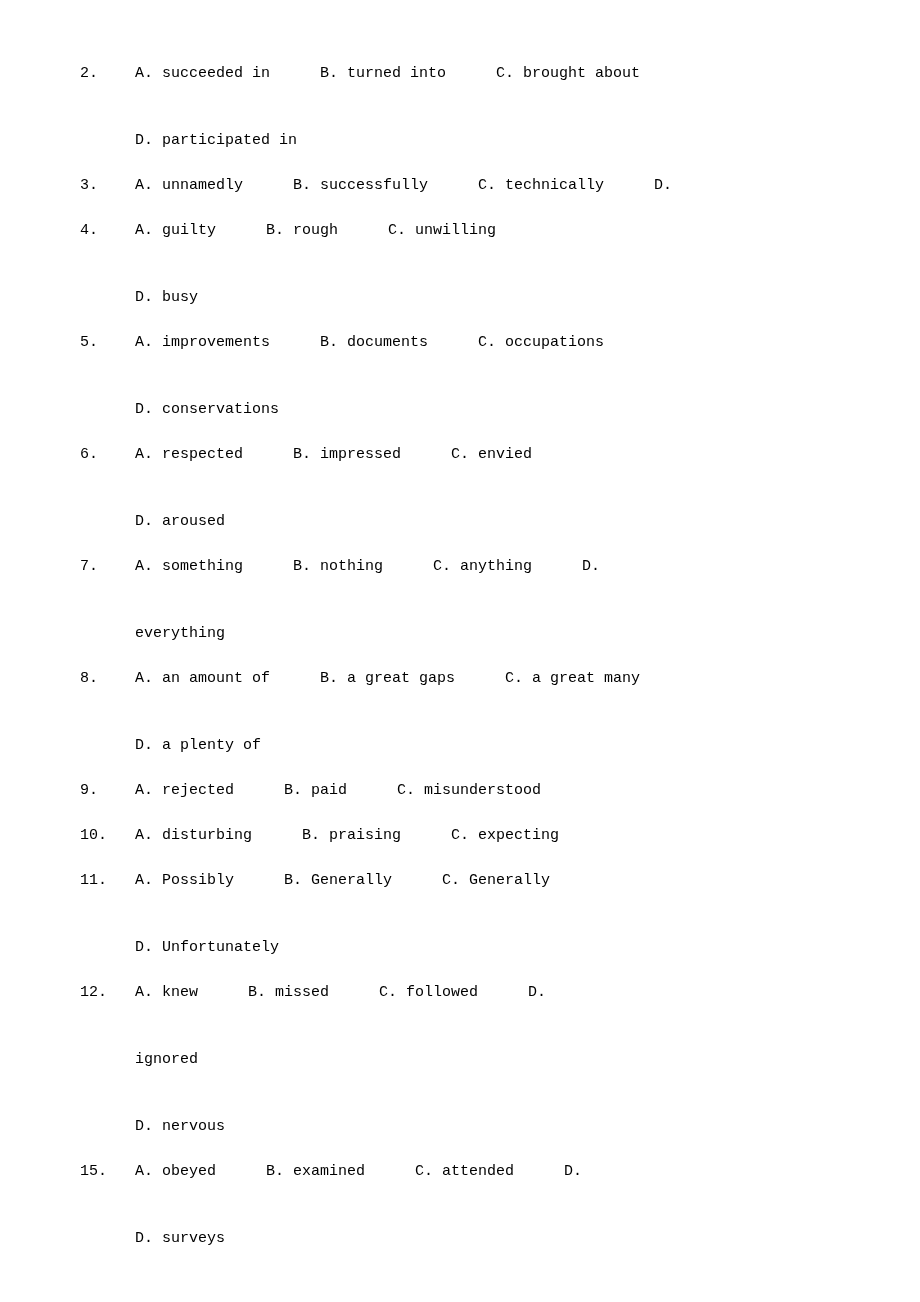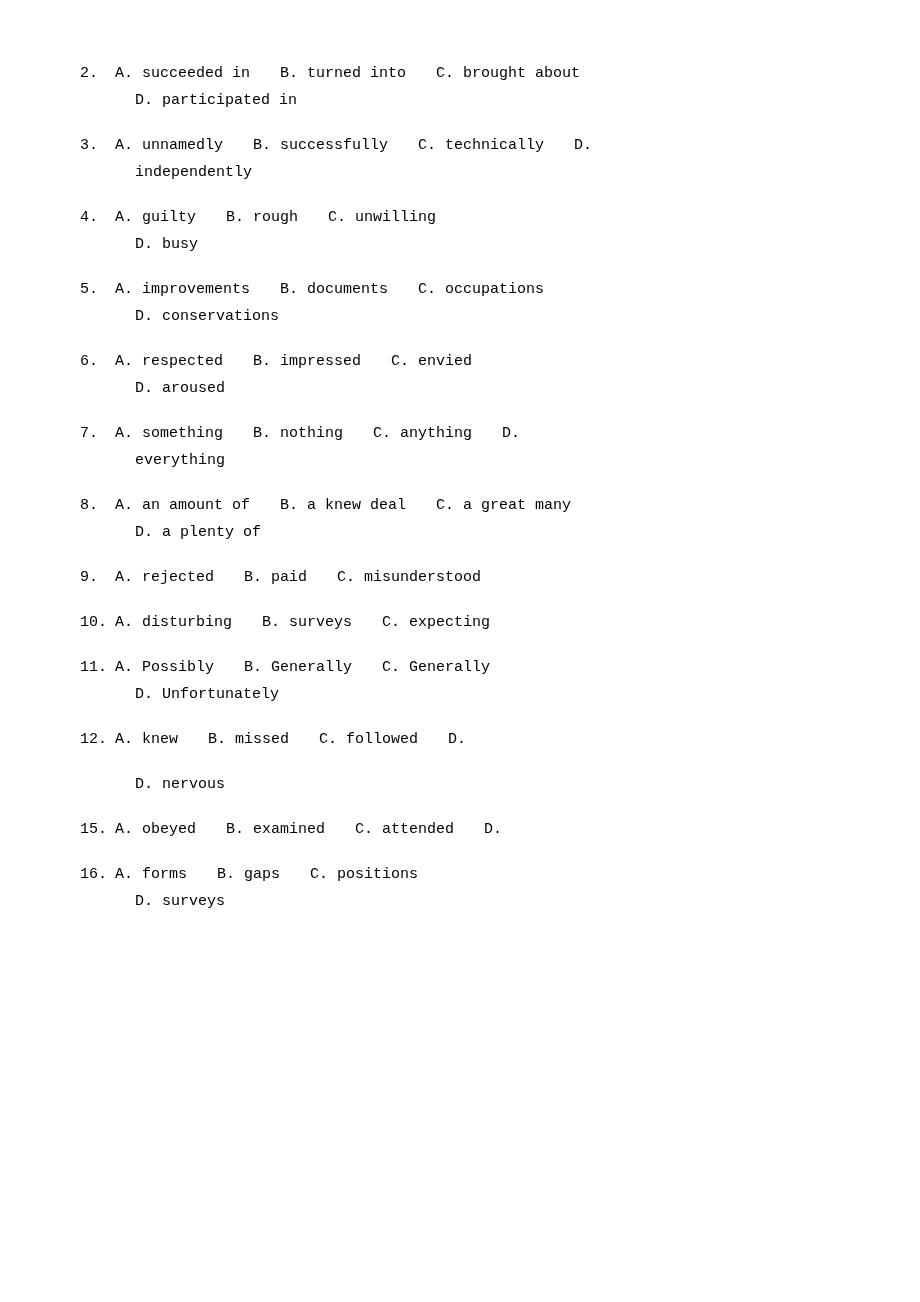--- a/index.html
+++ b/index.html
@@ -26,25 +26,27 @@
       line-height: 1.8;
     }
     .question-num {
       min-width: 35px;
       font-size: 15px;
     }
     .option {
       margin-right: 30px;
       white-space: nowrap;
       font-size: 15px;
+      margin-left: 20px;
     }
     .option-d-line {
       padding-left: 55px;
       font-size: 15px;
       line-height: 1.8;
+      margin-top: 40px;
     }
   </style>
 </head>
 <body>
 
 <div id="questions-container">
     <div class="question-block">
       <div class="question-row">
         <span class="question-num">2.</span>
         <span class="option">A. succeeded in</span>
@@ -54,21 +56,20 @@
       <div class="option-d-line">D. participated in</div>
     </div>
     <div class="question-block">
       <div class="question-row">
         <span class="question-num">3.</span>
         <span class="option">A. unnamedly</span>
         <span class="option">B. successfully</span>
         <span class="option">C. technically</span>
         <span class="option">D.</span>
       </div>
-      <div class="option-d-line">independently</div>
     </div>
     <div class="question-block">
       <div class="question-row">
         <span class="question-num">4.</span>
         <span class="option">A. guilty</span>
         <span class="option">B. rough</span>
         <span class="option">C. unwilling</span>
       </div>
       <div class="option-d-line">D. busy</div>
     </div>
@@ -97,73 +98,68 @@
         <span class="option">B. nothing</span>
         <span class="option">C. anything</span>
         <span class="option">D.</span>
       </div>
       <div class="option-d-line">everything</div>
     </div>
     <div class="question-block">
       <div class="question-row">
         <span class="question-num">8.</span>
         <span class="option">A. an amount of</span>
-        <span class="option">B. a knew deal</span>
+        <span class="option">B. a great gaps</span>
         <span class="option">C. a great many</span>
       </div>
       <div class="option-d-line">D. a plenty of</div>
     </div>
     <div class="question-block">
       <div class="question-row">
         <span class="question-num">9.</span>
         <span class="option">A. rejected</span>
         <span class="option">B. paid</span>
         <span class="option">C. misunderstood</span>
       </div>
     </div>
     <div class="question-block">
       <div class="question-row">
         <span class="question-num">10.</span>
         <span class="option">A. disturbing</span>
-        <span class="option">B. surveys</span>
+        <span class="option">B. praising</span>
         <span class="option">C. expecting</span>
       </div>
     </div>
     <div class="question-block">
       <div class="question-row">
         <span class="question-num">11.</span>
         <span class="option">A. Possibly</span>
         <span class="option">B. Generally</span>
         <span class="option">C. Generally</span>
       </div>
       <div class="option-d-line">D. Unfortunately</div>
     </div>
     <div class="question-block">
       <div class="question-row">
         <span class="question-num">12.</span>
         <span class="option">A. knew</span>
         <span class="option">B. missed</span>
         <span class="option">C. followed</span>
         <span class="option">D.</span>
       </div>
+      <div class="option-d-line">ignored</div>
     </div>
     <div class="question-block">
       <div class="option-d-line">D. nervous</div>
     </div>
     <div class="question-block">
       <div class="question-row">
         <span class="question-num">15.</span>
         <span class="option">A. obeyed</span>
         <span class="option">B. examined</span>
         <span class="option">C. attended</span>
         <span class="option">D.</span>
       </div>
     </div>
     <div class="question-block">
-      <div class="question-row">
-        <span class="question-num">16.</span>
-        <span class="option">A. forms</span>
-        <span class="option">B. gaps</span>
-        <span class="option">C. positions</span>
-      </div>
       <div class="option-d-line">D. surveys</div>
     </div>
   </div>
 
 </body></html>

